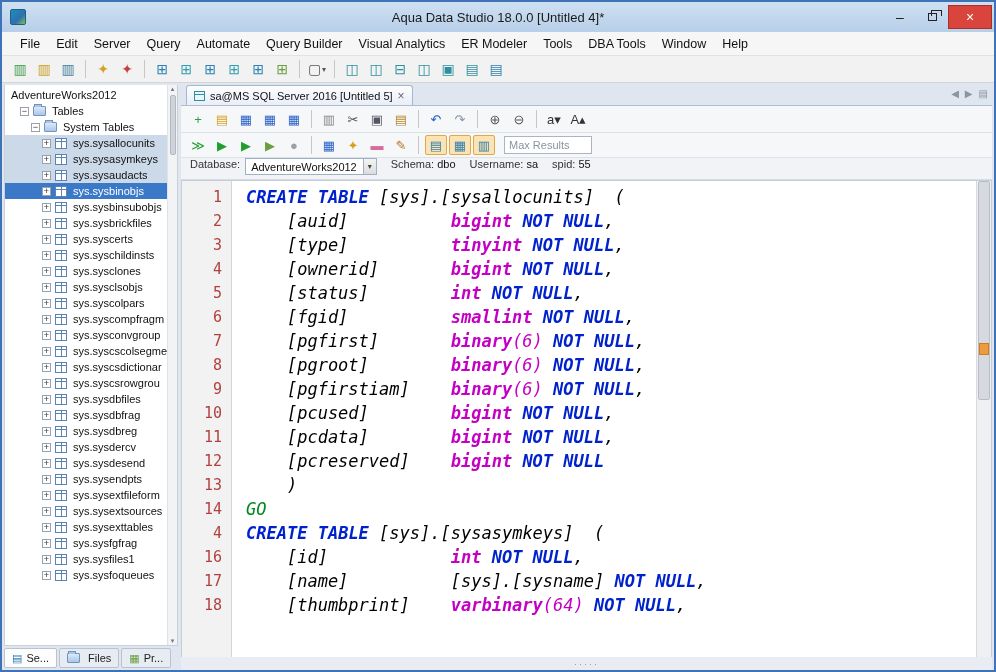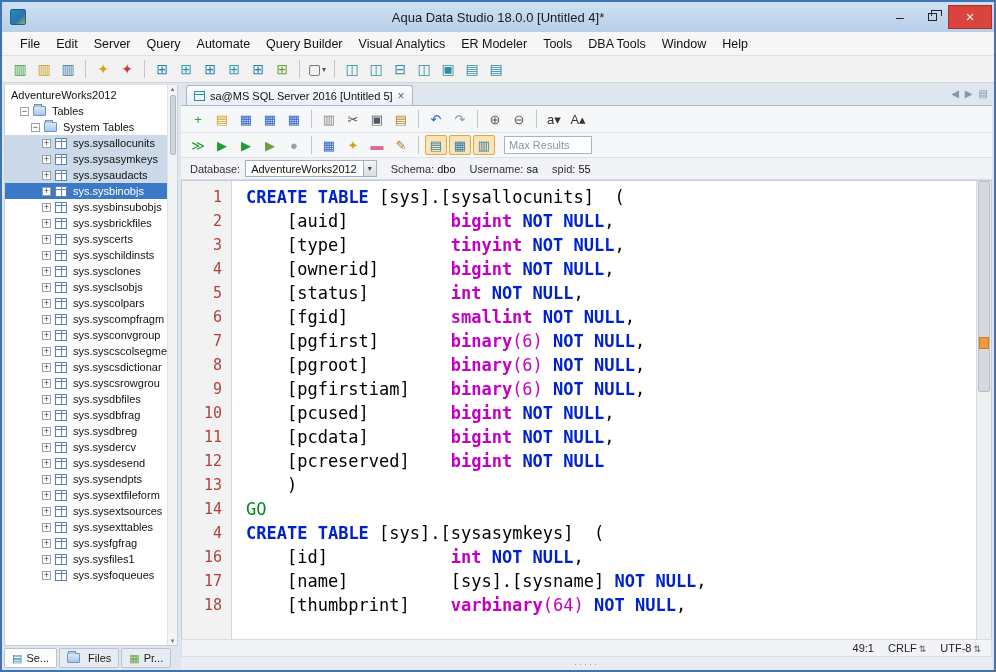--- a/index.html
+++ b/index.html
@@ -65,31 +65,31 @@
 
   .ed-toolbar { flex:0 0 auto; display:flex; align-items:center; background:#f6f7f9; border-bottom:1px solid #dde2ea; padding:0 5px; }
   .ed-toolbar.r1 { height:27px; }
   .ed-toolbar.r2 { height:25px; }
   .ebtn { min-width:22px; height:20px; display:flex; align-items:center; justify-content:center; border-radius:2px; margin:0 1px; padding:0 2px; }
   .ebtn .glyph { font-size:13px; line-height:1; }
   .ebtn.active { background:#fbe3b3; border:1px solid #dfa848; }
   .max-results { width:88px; height:18px; border:1px solid #aab4c2; font-size:11px; padding:0 4px; margin-left:8px; font-family:"Liberation Sans",sans-serif; color:#555; }
   .max-results::placeholder { color:#8a94a0; }
 
-  .db-bar { height:22px; flex:0 0 auto; display:flex; align-items:center; font-size:11px; background:#f1f3f7; border-bottom:1px solid #d6dce6; padding:0 9px; color:#333; }
+  .db-bar { height:22px; flex:0 0 auto; display:flex; align-items:flex-start; font-size:11px; background:#f1f3f7; border-bottom:1px solid #d6dce6; padding:0 9px; color:#333; }
   .db-select { height:17px; border:1px solid #9fb0c4; background:#fff; display:flex; align-items:center; margin:0 14px 0 5px; padding-left:5px; color:#111; }
   .db-select .dd { width:13px; height:100%; display:flex; align-items:center; justify-content:center; background:linear-gradient(#f4f4f4,#dcdcdc); border-left:1px solid #9fb0c4; font-size:8px; color:#444; margin-left:6px; }
   .pair { margin-right:14px; }
   .pair .val { color:#111; }
 
   
   .editor { flex:1; display:flex; min-height:0; background:#fff; border:1px solid #c4cdd8; border-bottom:none; }
   .gutter { width:50px; flex:0 0 auto; background:#f2f2f2; border-right:1px solid #d6d6d6; text-align:right; padding:4px 9px 0 0; font-family:"DejaVu Sans Mono",monospace; font-size:15px; line-height:24px; color:#b0413e; }
   .code { flex:1; min-width:0; overflow:hidden; padding:4px 0 0 14px; font-family:"DejaVu Sans Mono",monospace; font-size:17px; line-height:24px; white-space:pre; color:#000; }
-  .code-line { height:24px; }
+  .code-line { height:24px;font-style:italic; }
   .tk-kw { color:#0022cc; font-weight:bold; }
   .tk-ty { color:#c400c4; font-weight:bold; }
   .tk-nu { color:#c400c4; }
   .tk-go { color:#00881f; }
   .tk-pl { color:#000; }
   .vscroll { width:15px; flex:0 0 auto; background:#eef0f2; border-left:1px solid #d8dade; position:relative; }
   .vthumb { position:absolute; left:1px; right:1px; top:0; height:46%; background:#d6dae0; border:1px solid #b8bcc4; border-radius:2px; }
   .vmark { position:absolute; left:2px; right:2px; top:34%; height:12px; background:#f09a3e; border:1px solid #d07d1e; }
 
   .ed-status { height:18px; flex:0 0 auto; background:#f1f3f6; border:1px solid #d8dce4; display:flex; align-items:center; justify-content:flex-end; gap:14px; font-size:11px; padding-right:10px; color:#222; }
@@ -521,23 +521,18 @@
             <div class="ln">17</div>
             <div class="ln">18</div>
           </div>
         <div class="code"><div class="code-line"><span class="tk-kw">CREATE</span><span class="tk-pl"> </span><span class="tk-kw">TABLE</span><span class="tk-pl"> [sys].[sysallocunits]  (</span></div><div class="code-line"><span class="tk-pl">    [auid]          </span><span class="tk-ty">bigint</span><span class="tk-pl"> </span><span class="tk-kw">NOT NULL</span><span class="tk-pl">,</span></div><div class="code-line"><span class="tk-pl">    [type]          </span><span class="tk-ty">tinyint</span><span class="tk-pl"> </span><span class="tk-kw">NOT NULL</span><span class="tk-pl">,</span></div><div class="code-line"><span class="tk-pl">    [ownerid]       </span><span class="tk-ty">bigint</span><span class="tk-pl"> </span><span class="tk-kw">NOT NULL</span><span class="tk-pl">,</span></div><div class="code-line"><span class="tk-pl">    [status]        </span><span class="tk-ty">int</span><span class="tk-pl"> </span><span class="tk-kw">NOT NULL</span><span class="tk-pl">,</span></div><div class="code-line"><span class="tk-pl">    [fgid]          </span><span class="tk-ty">smallint</span><span class="tk-pl"> </span><span class="tk-kw">NOT NULL</span><span class="tk-pl">,</span></div><div class="code-line"><span class="tk-pl">    [pgfirst]       </span><span class="tk-ty">binary</span><span class="tk-nu">(6)</span><span class="tk-pl"> </span><span class="tk-kw">NOT NULL</span><span class="tk-pl">,</span></div><div class="code-line"><span class="tk-pl">    [pgroot]        </span><span class="tk-ty">binary</span><span class="tk-nu">(6)</span><span class="tk-pl"> </span><span class="tk-kw">NOT NULL</span><span class="tk-pl">,</span></div><div class="code-line"><span class="tk-pl">    [pgfirstiam]    </span><span class="tk-ty">binary</span><span class="tk-nu">(6)</span><span class="tk-pl"> </span><span class="tk-kw">NOT NULL</span><span class="tk-pl">,</span></div><div class="code-line"><span class="tk-pl">    [pcused]        </span><span class="tk-ty">bigint</span><span class="tk-pl"> </span><span class="tk-kw">NOT NULL</span><span class="tk-pl">,</span></div><div class="code-line"><span class="tk-pl">    [pcdata]        </span><span class="tk-ty">bigint</span><span class="tk-pl"> </span><span class="tk-kw">NOT NULL</span><span class="tk-pl">,</span></div><div class="code-line"><span class="tk-pl">    [pcreserved]    </span><span class="tk-ty">bigint</span><span class="tk-pl"> </span><span class="tk-kw">NOT NULL</span></div><div class="code-line"><span class="tk-pl">    )</span></div><div class="code-line"><span class="tk-go">GO</span></div><div class="code-line"><span class="tk-kw">CREATE</span><span class="tk-pl"> </span><span class="tk-kw">TABLE</span><span class="tk-pl"> [sys].[sysasymkeys]  (</span></div><div class="code-line"><span class="tk-pl">    [id]            </span><span class="tk-ty">int</span><span class="tk-pl"> </span><span class="tk-kw">NOT NULL</span><span class="tk-pl">,</span></div><div class="code-line"><span class="tk-pl">    [name]          [sys].[sysname] </span><span class="tk-kw">NOT NULL</span><span class="tk-pl">,</span></div><div class="code-line"><span class="tk-pl">    [thumbprint]    </span><span class="tk-ty">varbinary</span><span class="tk-nu">(64)</span><span class="tk-pl"> </span><span class="tk-kw">NOT NULL</span><span class="tk-pl">,</span></div></div>
         <div class="vscroll">
           <div class="vthumb"></div>
           <div class="vmark"></div>
         </div>
       </div>
 
-      <div class="ed-status">
-        <span>49:1</span>
-        <span><span>CRLF</span><span class="ud">⇅</span></span>
-        <span><span>UTF-8</span><span class="ud">⇅</span></span>
-      </div>
       <div class="splitter">·····</div>
     </div>
   </div>
 
 
 </div>
 
 </body></html>

